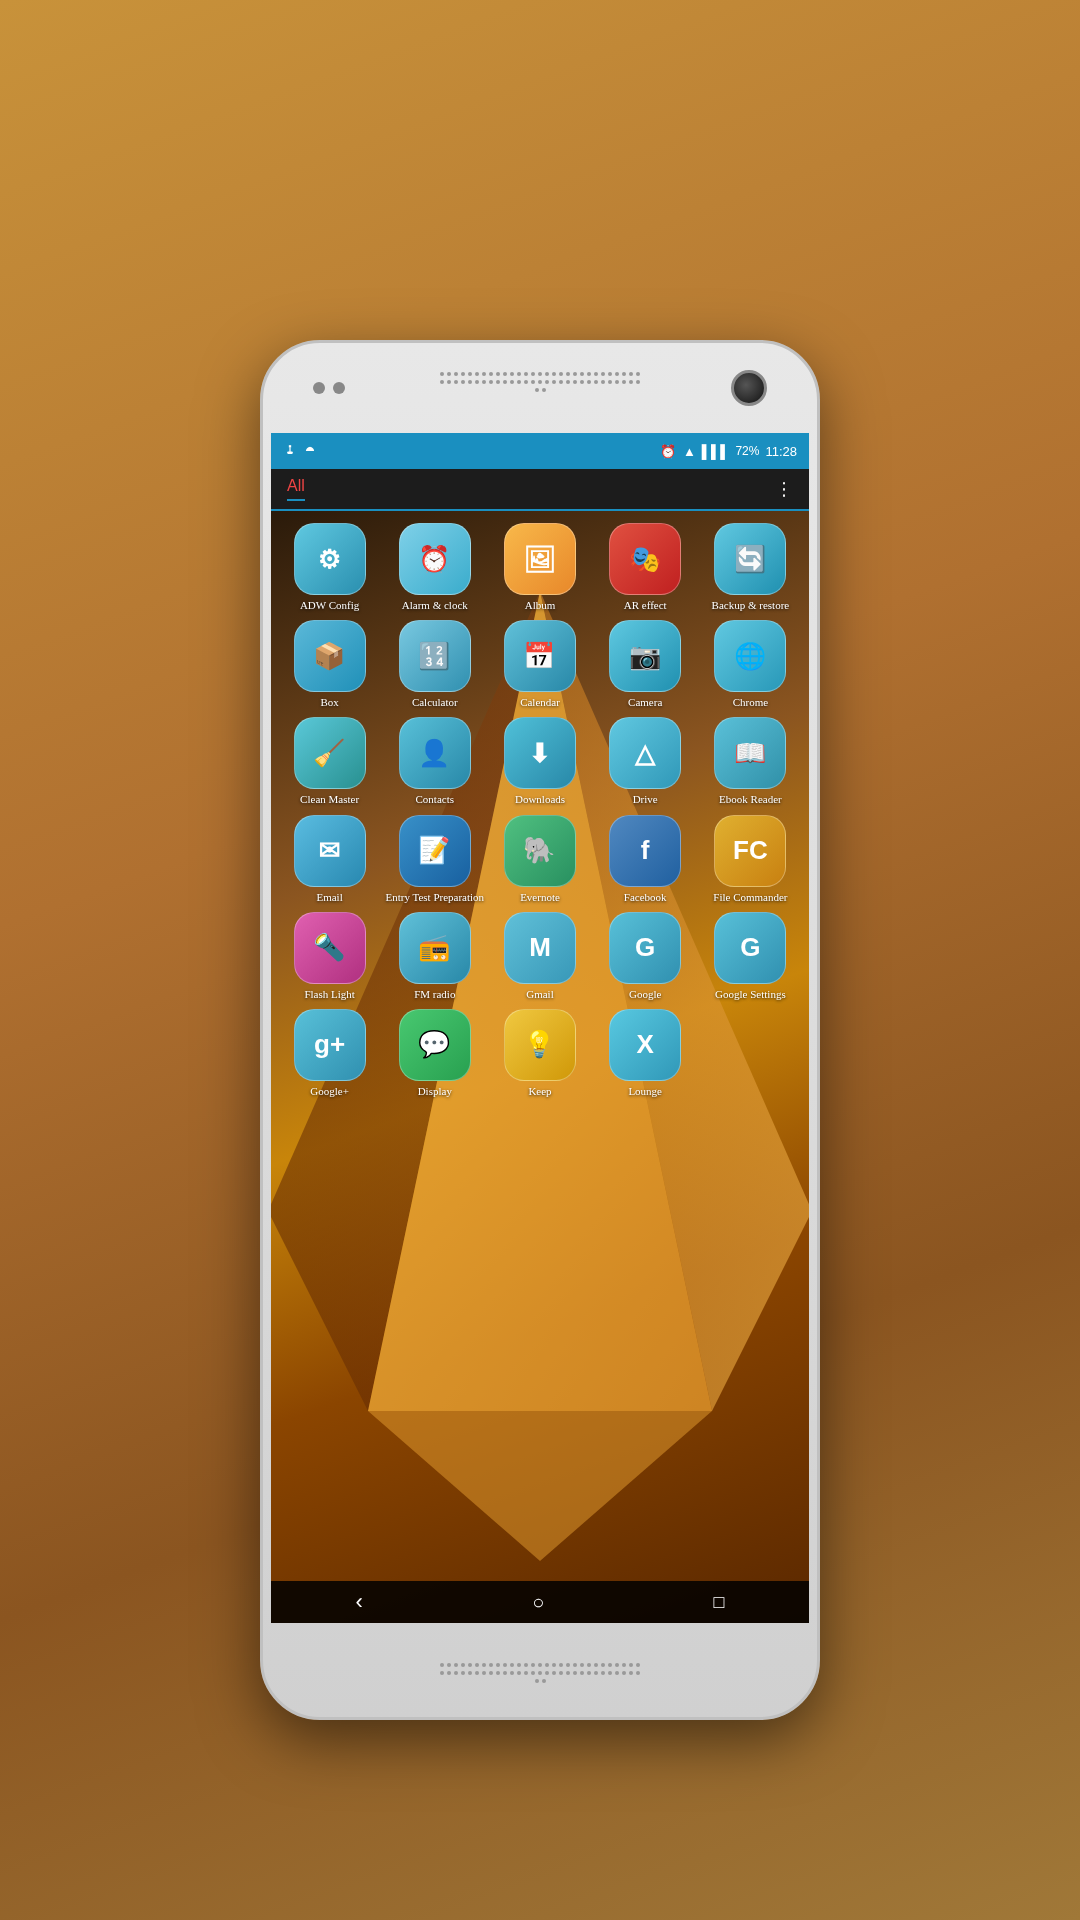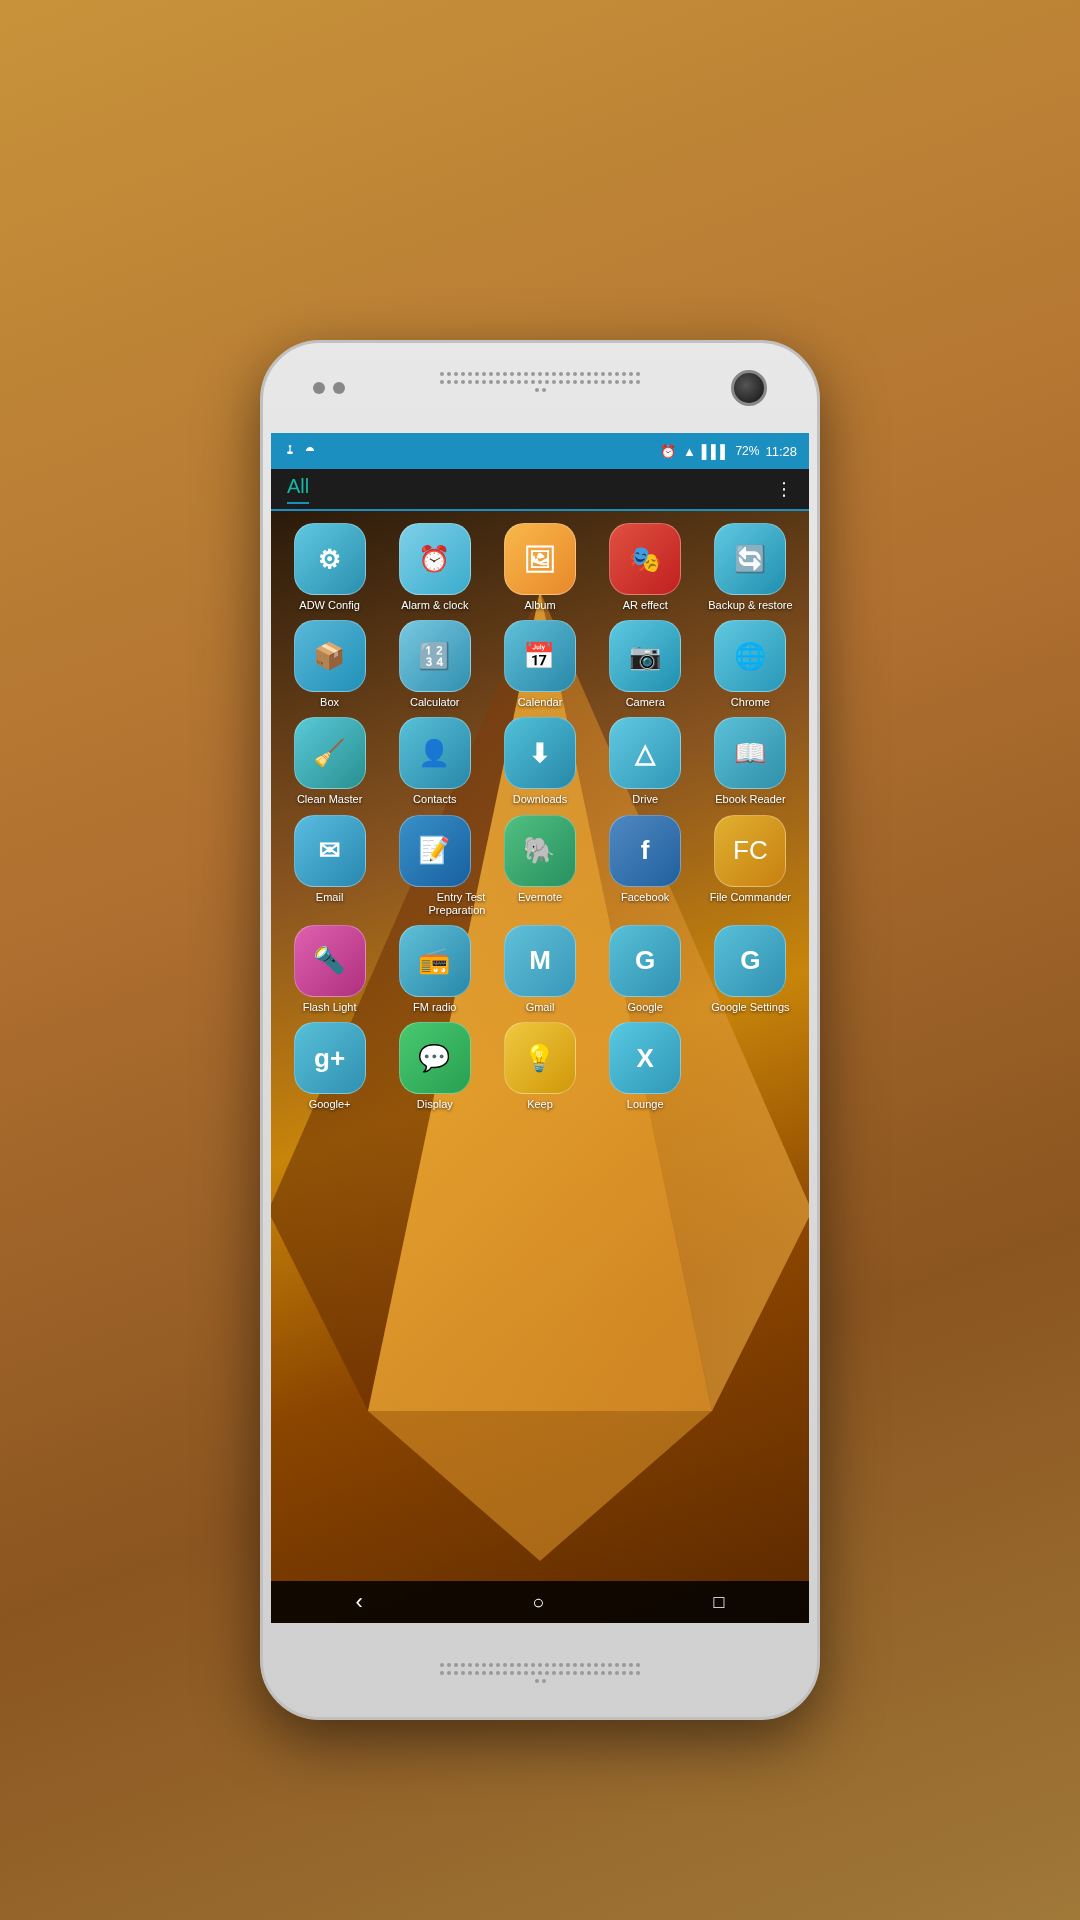--- a/index.html
+++ b/index.html
@@ -147,22 +147,22 @@
       height: 42px;
       background: rgba(30,30,30,0.95);
       display: flex;
       align-items: center;
       justify-content: space-between;
       padding: 0 16px;
       border-bottom: 2px solid #1a8fc0;
     }
 
     .tab-label {
-      color: #14b8a6;
-      font-size: 20px;
+      color: #ef4444;
+      font-size: 16px;
       font-weight: 500;
       border-bottom: 2px solid #1a8fc0;
       padding-bottom: 4px;
     }
 
     .tab-menu-icon {
       color: white;
       font-size: 18px;
     }
 
@@ -211,23 +211,24 @@
       justify-content: center;
       font-size: 28px;
       position: relative;
       overflow: hidden;
       border: 1.5px solid rgba(255,255,255,0.3);
     }
 
     .app-label {
       color: white;
       font-size: 11px;
-      text-align: right;
+      text-align: left;
       text-shadow: 0 1px 3px rgba(0,0,0,0.8);
       line-height: 1.2;
+      font-family: Liberation Serif, serif;
     }
 
     .phone-bottom {
       height: 100px;
       display: flex;
       flex-direction: column;
       align-items: center;
       justify-content: center;
       gap: 8px;
     }
@@ -497,21 +498,21 @@
             </div>
             <div class="app-item">
               <div class="app-icon icon-evernote" style="font-size: 26px; color: white; font-weight: bold;">🐘</div>
               <div class="app-label">Evernote</div>
             </div>
             <div class="app-item">
               <div class="app-icon icon-facebook" style="font-size: 26px; color: white; font-weight: bold;">f</div>
               <div class="app-label">Facebook</div>
             </div>
             <div class="app-item">
-              <div class="app-icon icon-filecommander" style="font-size: 26px; color: white; font-weight: normal;">FC</div>
+              <div class="app-icon icon-filecommander" style="font-size: 26px; color: white; font-weight: bold;">FC</div>
               <div class="app-label">File Commander</div>
             </div>
             <div class="app-item">
               <div class="app-icon icon-flashlight" style="font-size: 26px; color: white; font-weight: bold;">🔦</div>
               <div class="app-label">Flash Light</div>
             </div>
             <div class="app-item">
               <div class="app-icon icon-fmradio" style="font-size: 26px; color: white; font-weight: bold;">📻</div>
               <div class="app-label">FM radio</div>
             </div>

